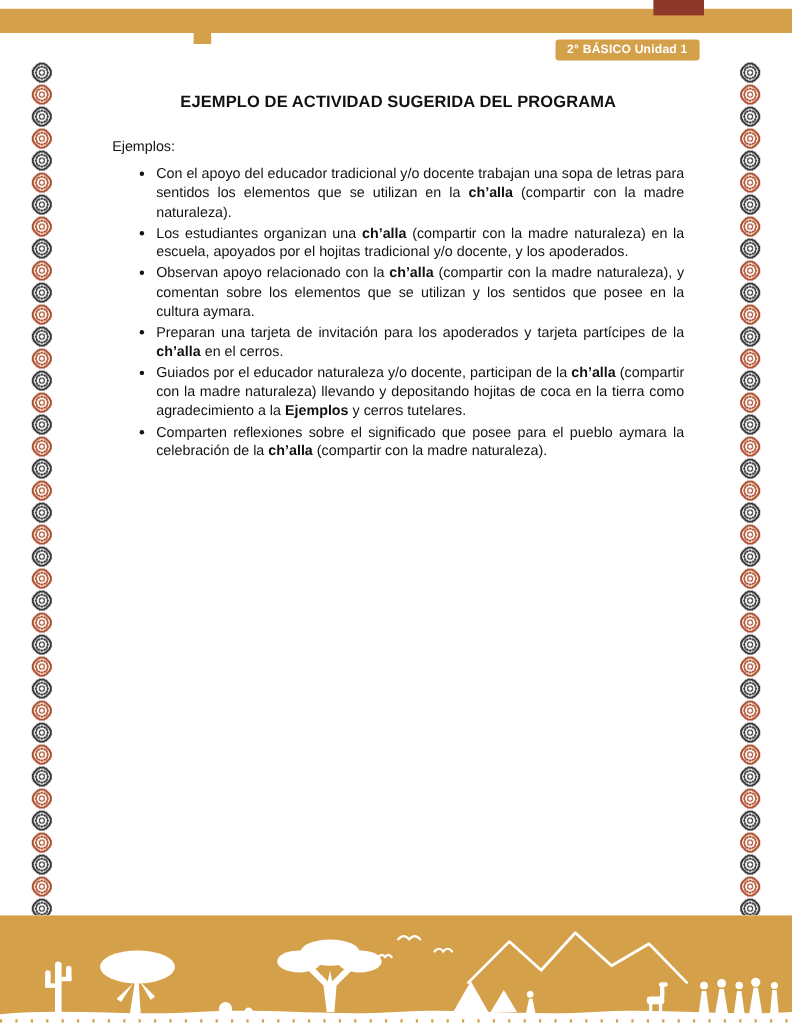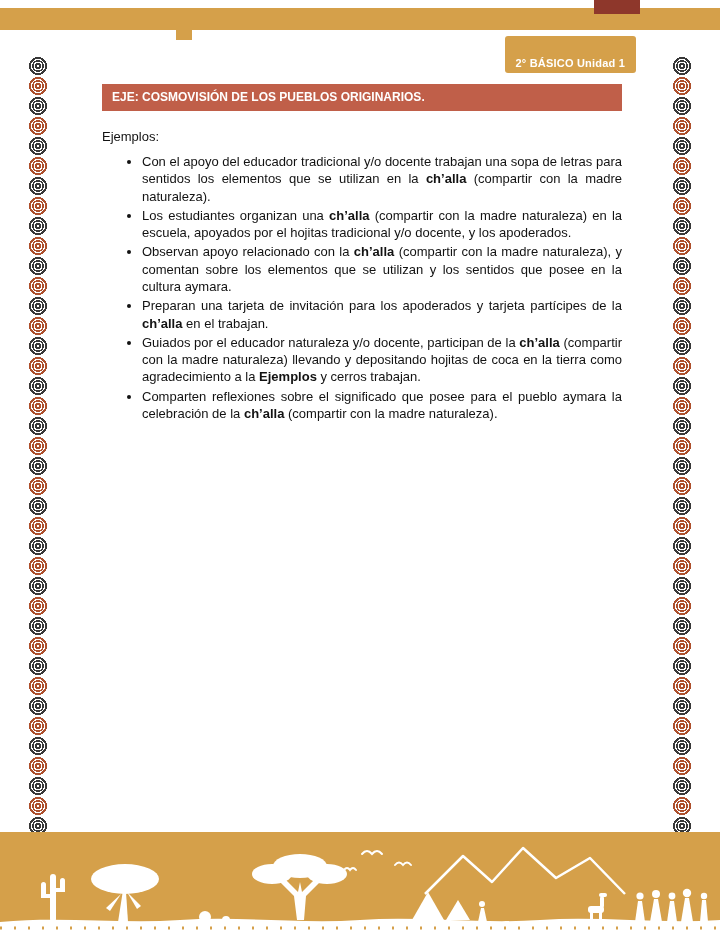--- a/index.html
+++ b/index.html
@@ -23,21 +23,21 @@
     background:#8e372b;
   }
   .left-notch {
     position:absolute; left:176px; top:30px; width:16px; height:10px;
     background:var(--mustard,#d5a04a);
   }
   .unit-badge {
     position:absolute; top:36px; right:84px;
     background:var(--mustard,#d5a04a);
     color:#ffffff; font-size:11px; font-weight:bold;
-    padding:21px 11px 4px; border-radius:3px; letter-spacing:0.2px;
+    padding:3px 11px 4px; border-radius:3px; letter-spacing:0.2px;
     white-space:nowrap;
   }
 
   
   .ethnic-border {
     position:absolute; top:56px; bottom:100px; width:20px;
     background-image:
       radial-gradient(circle at 10px 10px,
         #ffffff 0 1.5px, var(--pattern-dark,#383838) 1.5px 3px,
         #ffffff 3px 4.5px, var(--pattern-dark,#383838) 4.5px 6px,
@@ -82,32 +82,32 @@
 
 <div class="top-band"></div>
 <div class="top-red-tab"></div>
 <div class="left-notch"></div>
 <div class="unit-badge">2° BÁSICO Unidad 1</div>
 
 <div class="ethnic-border left"></div>
 <div class="ethnic-border right"></div>
 
 <div class="content">
+  <h1 class="title">EJEMPLO DE ACTIVIDAD SUGERIDA DEL PROGRAMA</h1>
 
-  <div class="eje-bar">EJE: COSMOVISIÓN DE LOS PUEBLOS ORIGINARIOS.</div>
 
 
   <p class="examples-label">Ejemplos:</p>
 
   <ul class="examples">
     <li><span>Con el apoyo del educador tradicional y/o docente trabajan una sopa de letras para sentidos los elementos que se utilizan en la </span><span style="font-weight: bold;">ch’alla</span><span> (compartir con la madre naturaleza).</span></li>
     <li><span>Los estudiantes organizan una </span><span style="font-weight: bold;">ch’alla</span><span> (compartir con la madre naturaleza) en la escuela, apoyados por el hojitas tradicional y/o docente, y los apoderados.</span></li>
     <li><span>Observan apoyo relacionado con la </span><span style="font-weight: bold;">ch’alla</span><span> (compartir con la madre naturaleza), y comentan sobre los elementos que se utilizan y los sentidos que posee en la cultura aymara.</span></li>
-    <li><span>Preparan una tarjeta de invitación para los apoderados y tarjeta partícipes de la </span><span style="font-weight: bold;">ch’alla</span><span> en el trabajan.</span></li>
-    <li><span>Guiados por el educador naturaleza y/o docente, participan de la </span><span style="font-weight: bold;">ch’alla</span><span> (compartir con la madre naturaleza) llevando y depositando hojitas de coca en la tierra como agradecimiento a la </span><span style="font-weight: bold;">Ejemplos</span><span> y cerros trabajan.</span></li>
+    <li><span>Preparan una tarjeta de invitación para los apoderados y tarjeta partícipes de la </span><span style="font-weight: bold;">ch’alla</span><span> en el cerros.</span></li>
+    <li><span>Guiados por el educador naturaleza y/o docente, participan de la </span><span style="font-weight: bold;">ch’alla</span><span> (compartir con la madre naturaleza) llevando y depositando hojitas de coca en la tierra como agradecimiento a la </span><span style="font-weight: bold;">Ejemplos</span><span> y cerros tutelares.</span></li>
     <li><span>Comparten reflexiones sobre el significado que posee para el pueblo aymara la celebración de la </span><span style="font-weight: bold;">ch’alla</span><span> (compartir con la madre naturaleza).</span></li>
   </ul>
 </div>
 
 <div class="footer">
   <svg width="720" height="100" viewBox="0 0 720 100" preserveAspectRatio="none" aria-hidden="true">
     <rect x="0" y="0" width="720" height="100" fill="var(--mustard,#d5a04a)"></rect>
 
     <path d="M0 90 C60 84 120 92 180 88 C240 84 300 92 360 88 C420 84 480 92 540 88 C600 84 660 92 720 88 L720 100 L0 100 Z" fill="#ffffff"></path>
 

